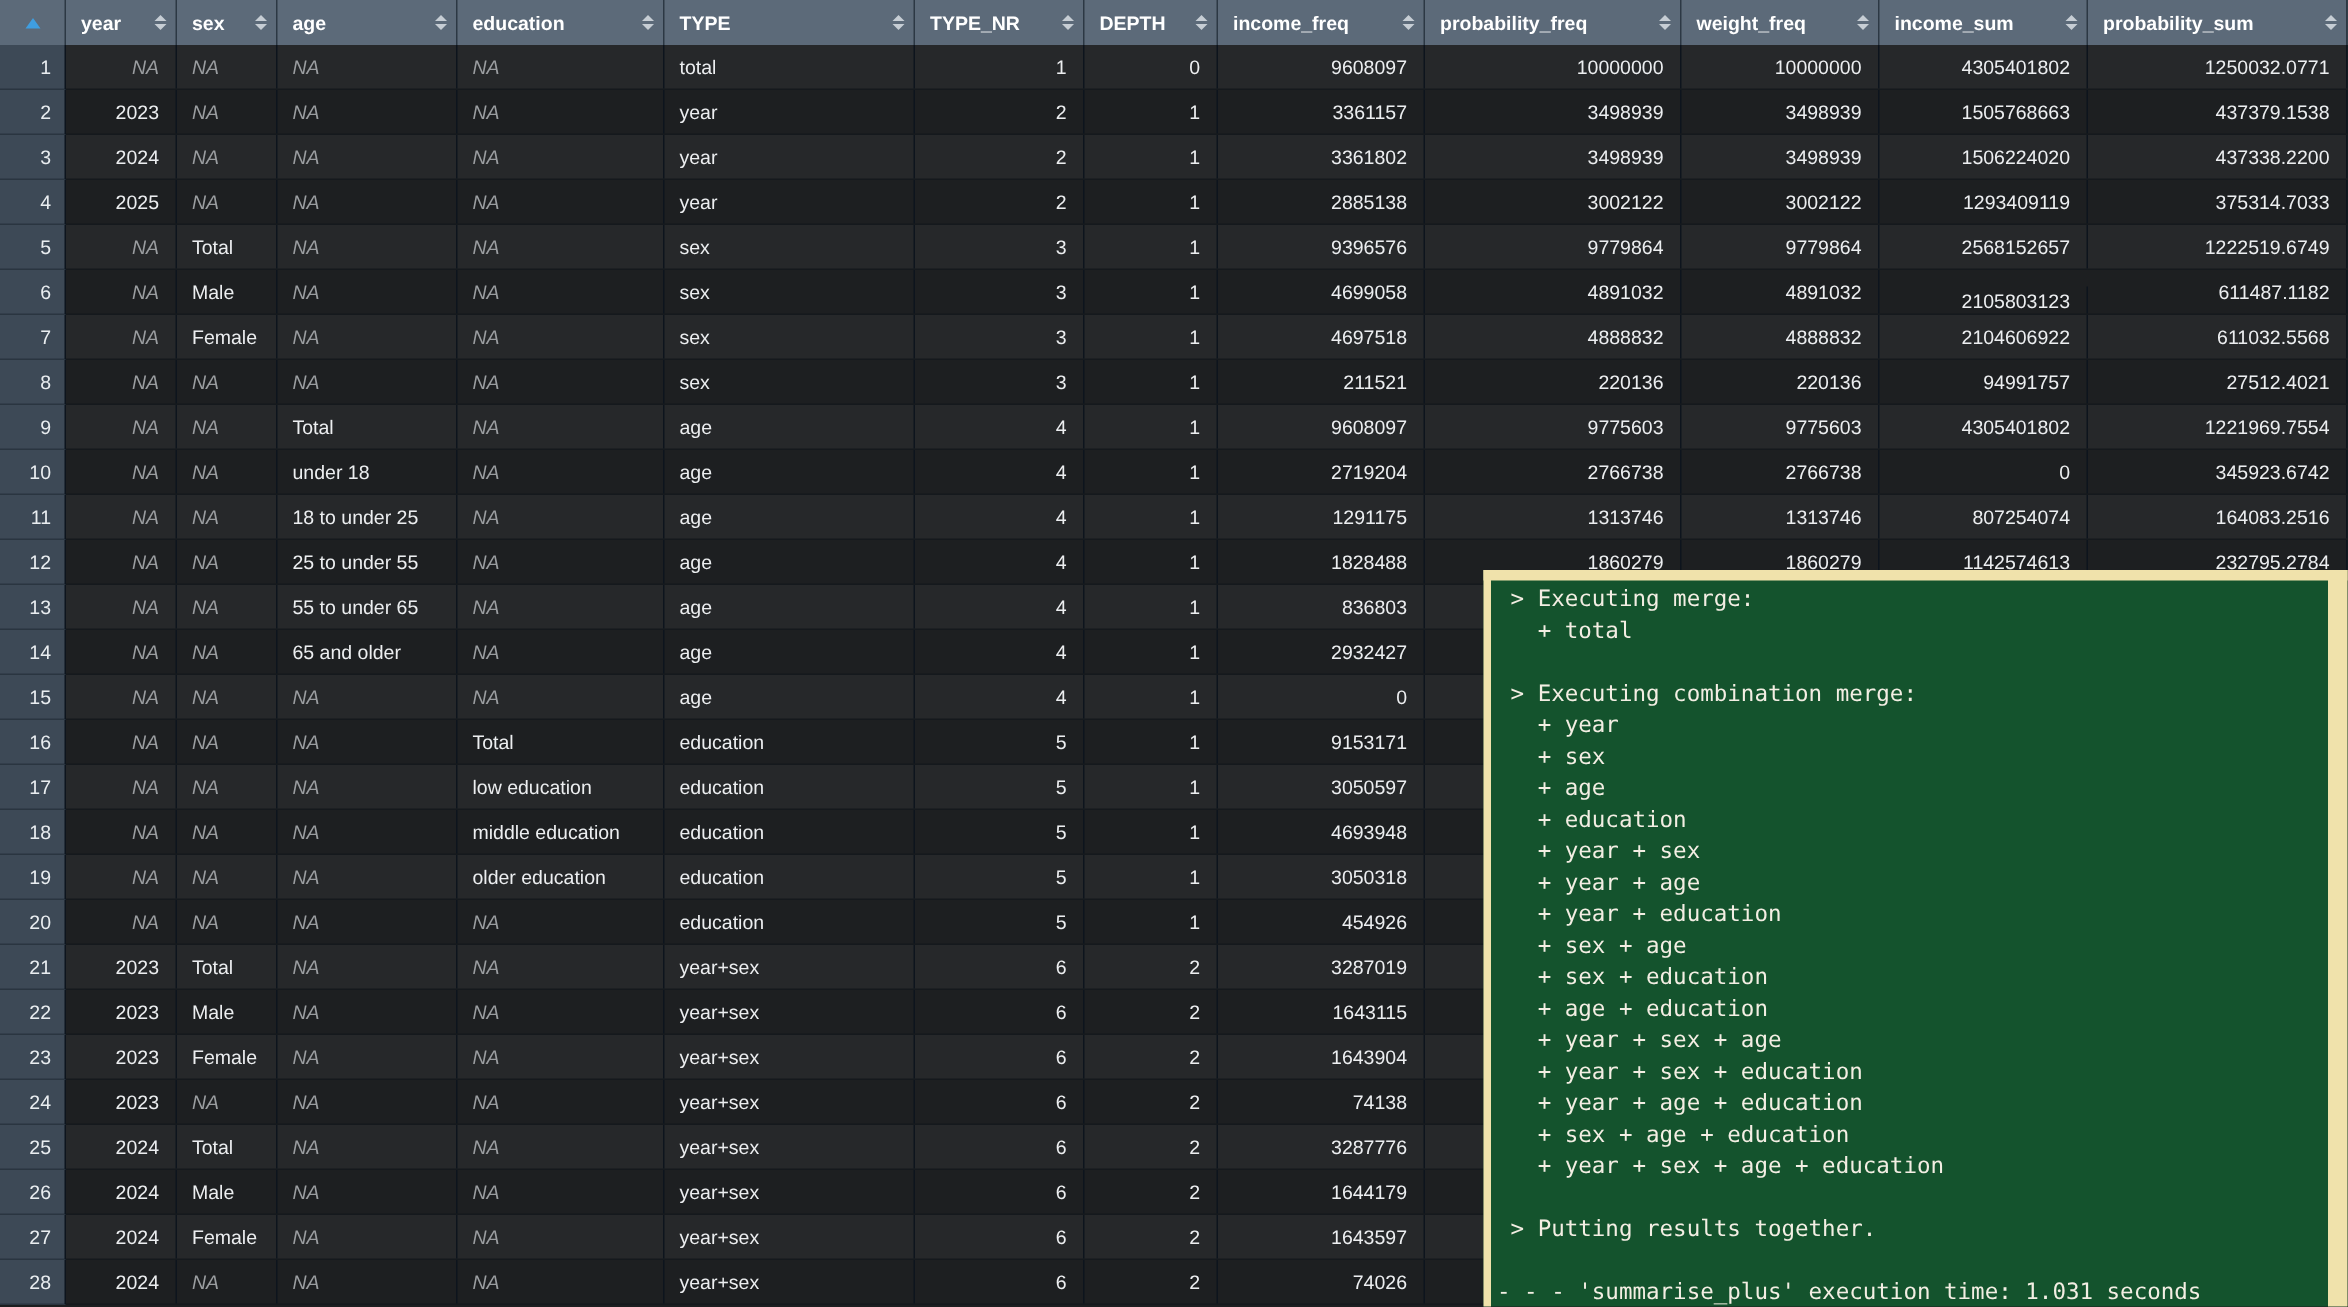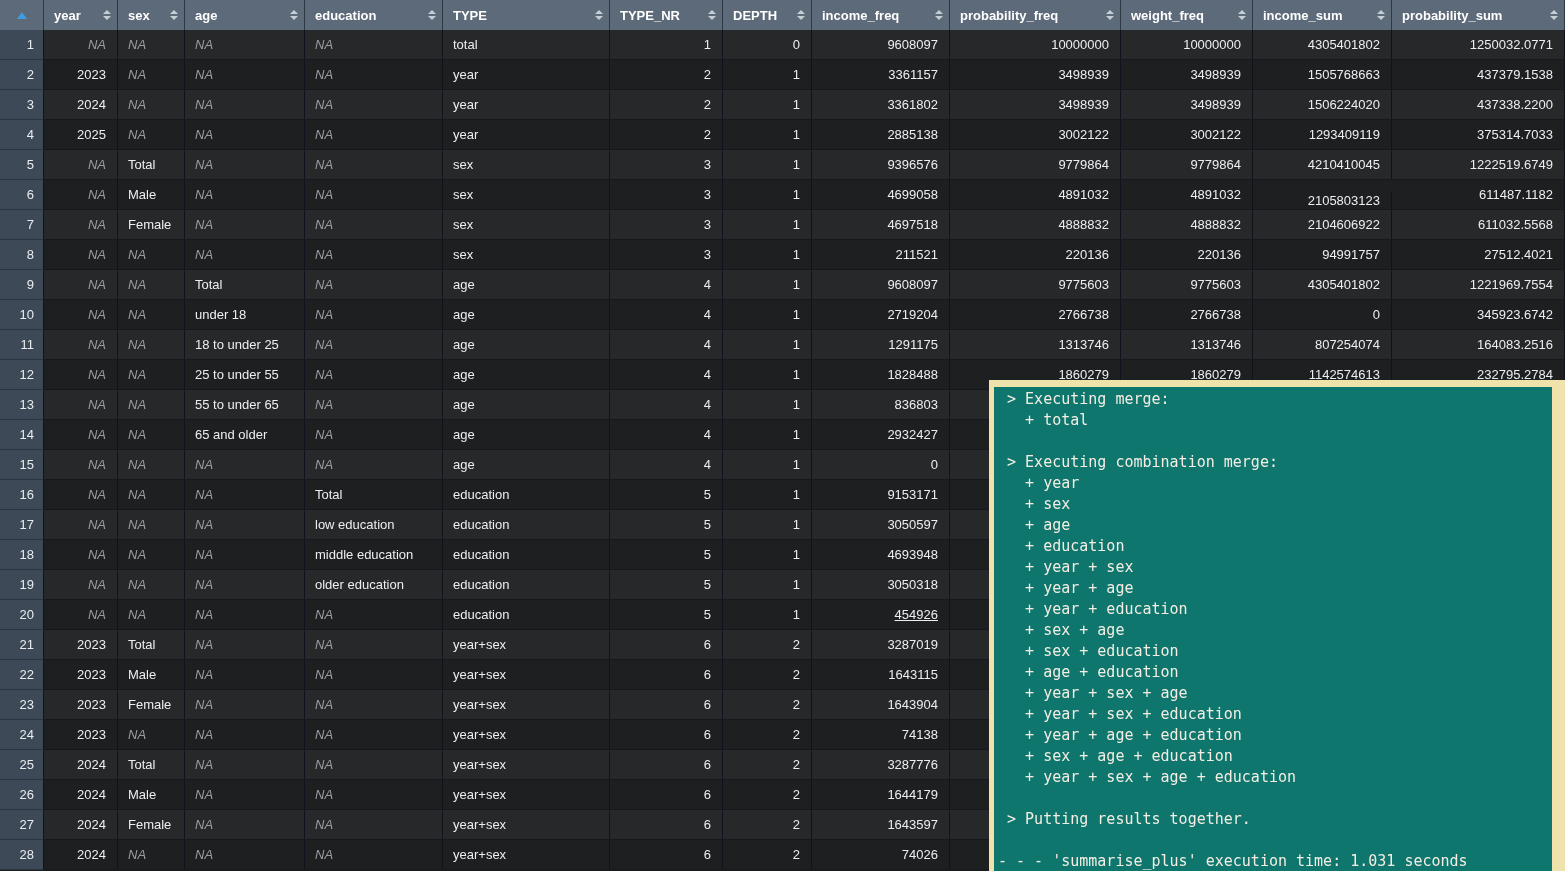--- a/index.html
+++ b/index.html
@@ -49,21 +49,21 @@
     box-sizing:border-box; flex:0 0 auto; display:flex; align-items:center;
     font-size:13px; color:#eceef0; padding:0 10px; white-space:nowrap; overflow:hidden;
     border-right:1px solid #0d141d;
   }
   .td.right { justify-content:flex-end; padding-right:11px; }
   .td.left  { justify-content:flex-start; }
   .td.na { color:#9a9da0; font-style:italic; }
   
   .console {
     position:absolute; left:989px; top:380px; right:0; bottom:0;
-    box-sizing:border-box; background:#0f766e;
+    box-sizing:border-box; background:#14532d;
     border-style:solid; border-color:#f0e2ab;
     border-top-width:7px; border-left-width:5px; border-right-width:13px; border-bottom-width:0;
     overflow:hidden;
   }
   .console pre {
     margin:0; padding:2px 4px 0 4px;
     font-family:"DejaVu Sans Mono", monospace;
     font-size:15px; line-height:21px; color:#f3eee3;
   }
 </style>
@@ -228,21 +228,21 @@
         <div class="td right na" style="width: 74px;">NA</div>
         <div class="td left" style="width: 67px;">Total</div>
         <div class="td left na" style="width: 120px;">NA</div>
         <div class="td left na" style="width: 138px;">NA</div>
         <div class="td left" style="width: 167px;">sex</div>
         <div class="td right" style="width: 113px;">3</div>
         <div class="td right" style="width: 89px;">1</div>
         <div class="td right" style="width: 138px;">9396576</div>
         <div class="td right" style="width: 171px;">9779864</div>
         <div class="td right" style="width: 132px;">9779864</div>
-        <div class="td right" style="width: 139px;">4210410045</div>
+        <div class="td right" style="width: 139px;">2568152657</div>
         <div class="td right" style="width: 173px;">1222519.6749</div>
       </div>
       <div class="tr even">
         <div class="rownum">6</div>
         <div class="td right na" style="width: 74px;">NA</div>
         <div class="td left" style="width: 67px;">Male</div>
         <div class="td left na" style="width: 120px;">NA</div>
         <div class="td left na" style="width: 138px;">NA</div>
         <div class="td left" style="width: 167px;">sex</div>
         <div class="td right" style="width: 113px;">3</div>
@@ -450,21 +450,21 @@
       </div>
       <div class="tr even">
         <div class="rownum">20</div>
         <div class="td right na" style="width: 74px;">NA</div>
         <div class="td left na" style="width: 67px;">NA</div>
         <div class="td left na" style="width: 120px;">NA</div>
         <div class="td left na" style="width: 138px;">NA</div>
         <div class="td left" style="width: 167px;">education</div>
         <div class="td right" style="width: 113px;">5</div>
         <div class="td right" style="width: 89px;">1</div>
-        <div class="td right" style="width: 138px; text-decoration: underline;">454926</div>
+        <div class="td right" style="width: 138px;">454926</div>
         <div class="td right" style="width: 171px;"></div>
         <div class="td right" style="width: 132px;"></div>
         <div class="td right" style="width: 139px;"></div>
         <div class="td right" style="width: 173px;"></div>
       </div>
       <div class="tr odd">
         <div class="rownum">21</div>
         <div class="td right" style="width: 74px;">2023</div>
         <div class="td left" style="width: 67px;">Total</div>
         <div class="td left na" style="width: 120px;">NA</div>

